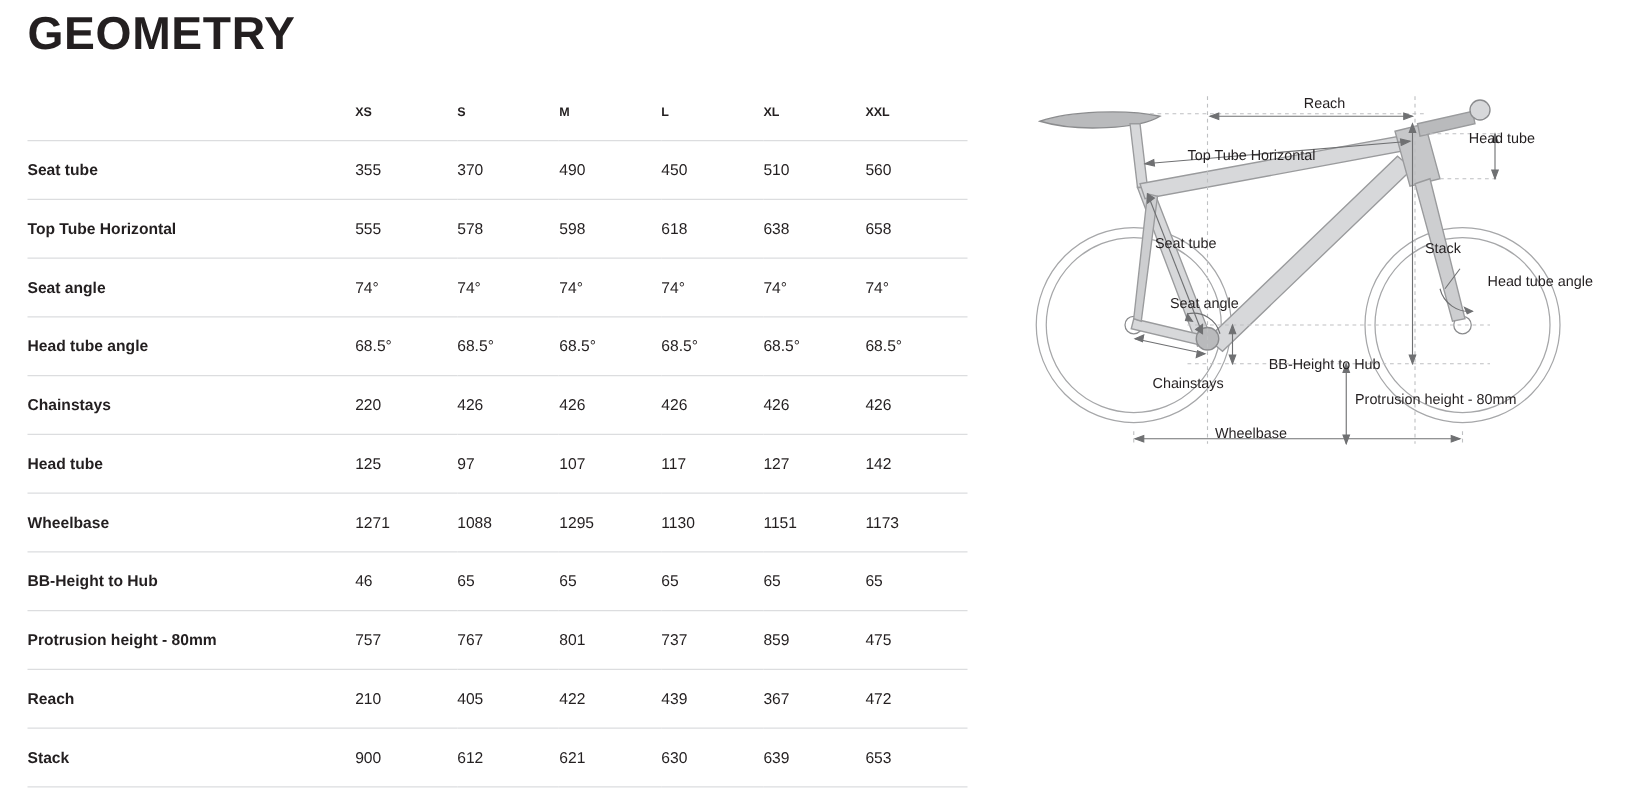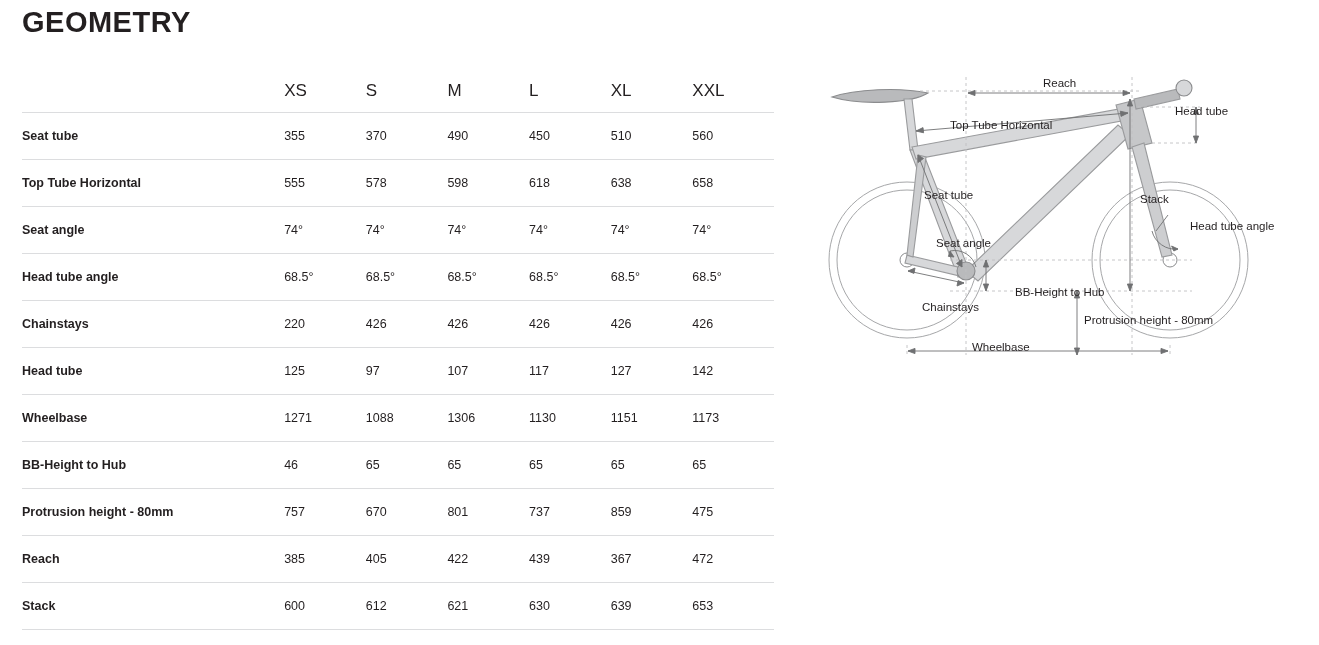--- a/index.html
+++ b/index.html
@@ -14,21 +14,21 @@
     position: relative;
     font-family: "Liberation Sans", sans-serif;
     color: #231f20;
     overflow: hidden;
   }
 
   #page-title {
     position: absolute;
     left: 22px;
     top: 6px;
-    font-size: 29px;
+    font-size: 37px;
     font-weight: bold;
     letter-spacing: 0.5px;
     color: #231f20;
     text-align: center;
   }
 
   
   #geometry-table-wrap {
     position: absolute;
     left: 22px;
@@ -47,22 +47,22 @@
     text-align: left;
     font-size: 12.5px;
     padding: 0;
     height: 47px;
     vertical-align: middle;
     border-bottom: 1px solid #dcdddf;
     color: #231f20;
   }
   table.geo thead th {
     height: 42px;
-    font-weight: normal;
-    font-size: 17px;
+    font-weight: bold;
+    font-size: 10px;
     border-bottom: 1px solid #dcdddf;
   }
   table.geo thead th.label { border-bottom: 1px solid #dcdddf; }
   table.geo tbody tr:last-child td { border-bottom: 1px solid #dcdddf; }
 
   td.rowlabel, th.label {
     padding-left: 10px;
     font-weight: bold;
   }
   td.val, th.size {
@@ -166,55 +166,55 @@
         <td class="val">97</td>
         <td class="val">107</td>
         <td class="val">117</td>
         <td class="val">127</td>
         <td class="val">142</td>
       </tr>
       <tr>
         <td class="rowlabel">Wheelbase</td>
         <td class="val">1271</td>
         <td class="val">1088</td>
-        <td class="val">1306</td>
+        <td class="val">1295</td>
         <td class="val">1130</td>
         <td class="val">1151</td>
         <td class="val">1173</td>
       </tr>
       <tr>
         <td class="rowlabel">BB-Height to Hub</td>
         <td class="val">46</td>
         <td class="val">65</td>
         <td class="val">65</td>
         <td class="val">65</td>
         <td class="val">65</td>
         <td class="val">65</td>
       </tr>
       <tr>
         <td class="rowlabel">Protrusion height - 80mm</td>
         <td class="val">757</td>
-        <td class="val">670</td>
+        <td class="val">767</td>
         <td class="val">801</td>
         <td class="val">737</td>
         <td class="val">859</td>
         <td class="val">475</td>
       </tr>
       <tr>
         <td class="rowlabel">Reach</td>
-        <td class="val">385</td>
+        <td class="val">210</td>
         <td class="val">405</td>
         <td class="val">422</td>
         <td class="val">439</td>
         <td class="val">367</td>
         <td class="val">472</td>
       </tr>
       <tr>
         <td class="rowlabel">Stack</td>
-        <td class="val">600</td>
+        <td class="val">900</td>
         <td class="val">612</td>
         <td class="val">621</td>
         <td class="val">630</td>
         <td class="val">639</td>
         <td class="val">653</td>
       </tr>
     </tbody>
   </table>
 </div>
 

